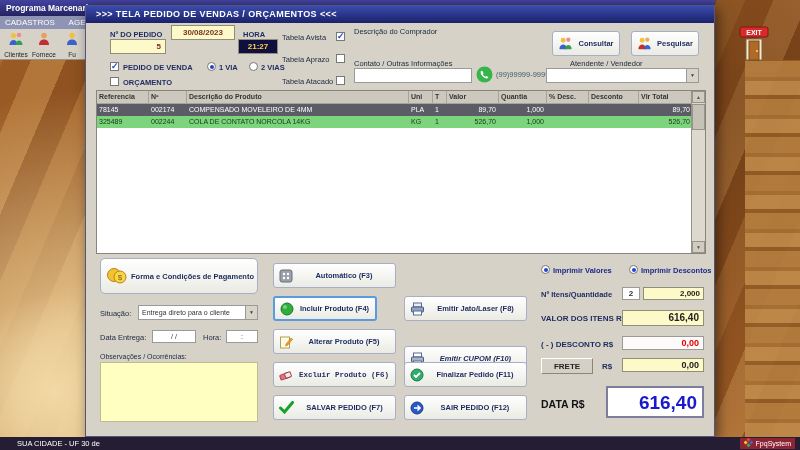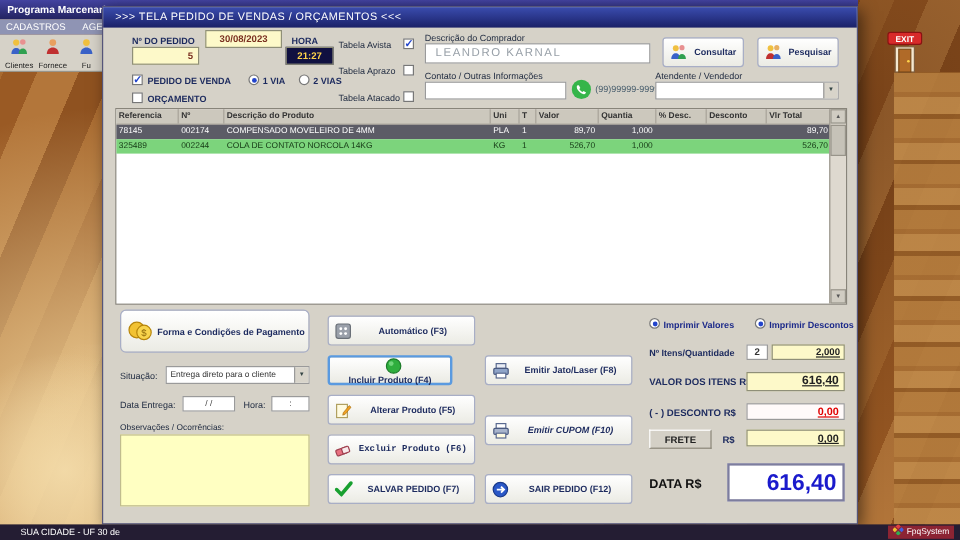--- a/index.html
+++ b/index.html
@@ -29,21 +29,21 @@
     background:#d6d2c8; border-bottom:1px solid #98948a; display:flex; padding:1px 2px 0 2px; }
   .tool{ width:28px; height:29px; display:flex; flex-direction:column; align-items:center; justify-content:center; }
   .tool .tlbl{ font-size:6.5px; color:#222; white-space:nowrap; overflow:hidden; max-width:28px; }
   
   #exit-icon{ position:absolute; left:737px; top:26px; width:34px; height:36px; }
   
   #win{ position:absolute; left:85px; top:5px; width:630px; height:432px;
     background:#d6d2c8; border:1px solid #55557a; box-shadow:3px 4px 12px rgba(0,0,0,.5); }
   .title{ position:absolute; left:0; top:0; width:100%; height:17px;
     background:linear-gradient(180deg,#3a4cae 0%, var(--titlebar_blue,#1b2168) 100%);
-    color:#fff; font-size:9px; font-weight:normal; line-height:17px; padding-left:10px; letter-spacing:.4px; }
+    color:#fff; font-size:9px; font-weight:bold; line-height:17px; padding-left:10px; letter-spacing:.4px; }
   .lbl{ position:absolute; font-size:7.5px; font-weight:bold; color:#1c2a5e; white-space:nowrap; }
   .lbl2{ position:absolute; font-size:7.5px; color:#222d42; white-space:nowrap; }
   .field{ position:absolute; background:var(--field_yellow,#fdf9c9); border:1px solid #8f8f78;
     font-size:8px; font-weight:bold; color:#7a3020; }
   .wfield{ position:absolute; background:#fff; border:1px solid #9a9a9a; font-size:8px; color:#333; }
   .btn{ position:absolute; display:flex; align-items:center; background:linear-gradient(#ffffff,#ebebe4);
     border:1px solid #a8aec6; border-radius:3px; font-size:7.5px; color:#1c2a5e; }
   .btn .cap{ flex:1; text-align:center; font-weight:bold; padding:0 2px; }
   .btn .ic{ margin-left:5px; display:flex; }
   .checkbox{ position:absolute; width:9px; height:9px; background:#fff; border:1px solid #777;
@@ -69,21 +69,21 @@
   .row-prod{ background:var(--row_product_green,#7cd47c); color:#143814; }
   .c0{width:52px}.c1{width:38px}.c2{width:222px}.c3{width:24px}.c4{width:14px}
   .c5{width:52px}.c6{width:48px}.c7{width:42px}.c8{width:50px}.c9{width:54px}
   #grid-sb{ position:absolute; right:0; top:0; width:14px; height:162px; background:#ded9cf; border-left:1px solid #98948a; }
   .sb-up,.sb-dn{ position:absolute; left:0; width:13px; height:12px; background:#d0ccc2; border:1px solid #98948a;
     font-size:5px; color:#555; text-align:center; line-height:11px; }
   .sb-up{ top:0; } .sb-up::after{ content:"▲"; }
   .sb-dn{ bottom:0; } .sb-dn::after{ content:"▼"; }
   .sb-thumb{ position:absolute; left:0; top:13px; width:13px; height:26px; background:#c6c2b8; border:1px solid #98948a; }
   
-  .money{ text-align:right;text-decoration:underline; }
+  .money{ text-align:right; }
   #total-field{ position:absolute; left:520px; top:380px; width:98px; height:32px; background:#fff;
     border:2px solid #7d7d9e; font-size:19px; font-weight:bold; color:var(--total_blue,#1a1acc);
     text-align:right; line-height:29px; padding-right:5px; }
   
   #statusbar{ position:absolute; left:0; top:437px; width:800px; height:13px; background:#241d33;
     color:#fff; font-size:7.5px; line-height:13px; padding-left:17px; }
   #fpq{ position:absolute; right:5px; top:1px; height:11px; background:#8c2433; color:#fff;
     font-size:7px; line-height:11px; padding:0 4px; display:flex; align-items:center; gap:3px; }
   .obs-box{ position:absolute; background:#ffffc2; border:1px solid #c0bc8e; }
   .inset-dark{ background:#101040 !important; color:#ffd34a !important; text-align:center; }
@@ -158,21 +158,20 @@
     <div class="lbl" style="left:37px; top:72px;">ORÇAMENTO</div>
 
     <div class="lbl2" style="left:196px; top:27px;">Tabela Avista</div>
     <span class="checkbox checked" style="left:250px; top:26px;"></span>
     <div class="lbl2" style="left:196px; top:49px;">Tabela Aprazo</div>
     <span class="checkbox" style="left:250px; top:48px;"></span>
     <div class="lbl2" style="left:196px; top:71px;">Tabela Atacado</div>
     <span class="checkbox" style="left:250px; top:70px;"></span>
 
     <div class="lbl2" style="left:268px; top:21px;">Descrição do Comprador</div>
-    <div class="wfield" style="left:268px; top:30px; width:188px; height:17px; line-height:15px; font-size:9.5px; letter-spacing:1.3px; color:#98a0a8; padding-left:8px;">LEANDRO KARNAL</div>
     <div class="btn" style="left:545px; top:25px; width:68px; height:25px;">
       <span class="ic">
           <svg width="15" height="15" viewBox="0 0 16 16">
             <circle cx="5.5" cy="4.5" r="2.6" fill="#f0c040"></circle>
             <path d="M1.5 14c0-3.4 2-5 4-5s4 1.6 4 5z" fill="#c03030"></path>
             <circle cx="11" cy="4" r="2.3" fill="#e8b060"></circle>
             <path d="M7.5 14c0-3 1.8-4.5 3.5-4.5s3.5 1.5 3.5 4.5z" fill="#3a62c8"></path>
           </svg>
         </span>
       <span class="cap">Pesquisar</span>
@@ -190,21 +189,21 @@
     </div>
 
     <div class="lbl2" style="left:268px; top:53px;">Contato / Outras Informações</div>
     <div class="wfield" style="left:268px; top:62px; width:118px; height:15px;"></div>
     <span style="position:absolute; left:390px; top:60px;"><svg width="17" height="17" viewBox="0 0 17 17">
           <circle cx="8.5" cy="8.5" r="8" fill="#35b54a"></circle>
           <path d="M5.3 4.6c-.9.9-1 2.7.4 4.7 1.4 2 3.5 3.3 5 3.2.9-.1 1.5-.7 1.7-1.4l-2.1-1.2-.9.8c-1-.4-2.1-1.5-2.6-2.5l.8-.9-1.2-2.2c-.5-.1-.9 0-1.1.5z" fill="#fff"></path>
         </svg></span>
     <div class="lbl2" style="left:410px; top:64px; color:#445a6a;">(99)99999-9999</div>
 
-    <div class="lbl2" style="left:460px; top:53px;">Atendente / Vendedor</div>
+    <div class="lbl2" style="left:484px; top:53px;">Atendente / Vendedor</div>
     <div class="combo" style="left:460px; top:62px; width:153px; height:15px;">
       <span class="cval"></span>
       <span class="carrow"></span>
     </div>
 
     <div id="grid">
       <div class="g-head">
         <span class="c0">Referencia</span>
         <span class="c1">Nº</span>
         <span class="c2">Descrição do Produto</span>
@@ -274,21 +273,21 @@
           <svg width="14" height="14" viewBox="0 0 14 14">
             <rect x="1" y="1" width="12" height="12" rx="2" fill="#9aa0aa" stroke="#6a7078"></rect>
             <circle cx="5" cy="5" r="1.2" fill="#fff"></circle>
             <circle cx="9" cy="5" r="1.2" fill="#fff"></circle>
             <circle cx="5" cy="9" r="1.2" fill="#fff"></circle>
             <circle cx="9" cy="9" r="1.2" fill="#fff"></circle>
           </svg>
         </span>
       <span class="cap">Automático  (F3)</span>
     </div>
-    <div class="btn" style="left:187px; top:290px; width:104px; height:25px; border:2px solid #5a9ae0;flex-direction:column;">
+    <div class="btn" style="left:187px; top:290px; width:104px; height:25px; border:2px solid #5a9ae0;">
       <span class="ic">
           <svg width="14" height="14">
             <circle cx="7" cy="7" r="6" fill="#2fae3e" stroke="#1b7a28"></circle>
             <circle cx="5" cy="5" r="2" fill="#7fe089" opacity="0.8"></circle>
           </svg>
         </span>
       <span class="cap">Incluir Produto  (F4)</span>
     </div>
     <div class="btn" style="left:187px; top:323px; width:123px; height:25px;">
       <span class="ic">
@@ -329,20 +328,29 @@
     </div>
     <div class="btn" style="left:318px; top:340px; width:123px; height:25px;font-style:italic;">
       <span class="ic">
           <svg width="15" height="14" viewBox="0 0 15 14">
             <rect x="3.5" y="1" width="8" height="4" fill="#fff" stroke="#5a6a90"></rect>
             <rect x="1.5" y="5" width="12" height="5" rx="1" fill="#a8b4cc" stroke="#4a5a80"></rect>
             <rect x="3.5" y="9" width="8" height="4" fill="#fffbe0" stroke="#5a6a90"></rect>
           </svg>
         </span>
       <span class="cap">Emitir CUPOM  (F10)</span>
+    </div>
+    <div class="btn" style="left:318px; top:356px; width:123px; height:25px;">
+      <span class="ic">
+          <svg width="14" height="14">
+            <circle cx="7" cy="7" r="6" fill="#2fae6e" stroke="#1a7a4a"></circle>
+            <path d="M4 7l2 2 4-4" stroke="#fff" stroke-width="1.8" fill="none"></path>
+          </svg>
+        </span>
+      <span class="cap">Finalizar Pedido  (F11)</span>
     </div>
     <div class="btn" style="left:318px; top:389px; width:123px; height:25px;">
       <span class="ic">
           <svg width="14" height="14">
             <circle cx="7" cy="7" r="6" fill="#2a58c8" stroke="#1a3a8a"></circle>
             <path d="M4 7h5M7.5 4.5L10 7l-2.5 2.5" stroke="#fff" stroke-width="1.6" fill="none"></path>
           </svg>
         </span>
       <span class="cap">SAIR  PEDIDO  (F12)</span>
     </div>

